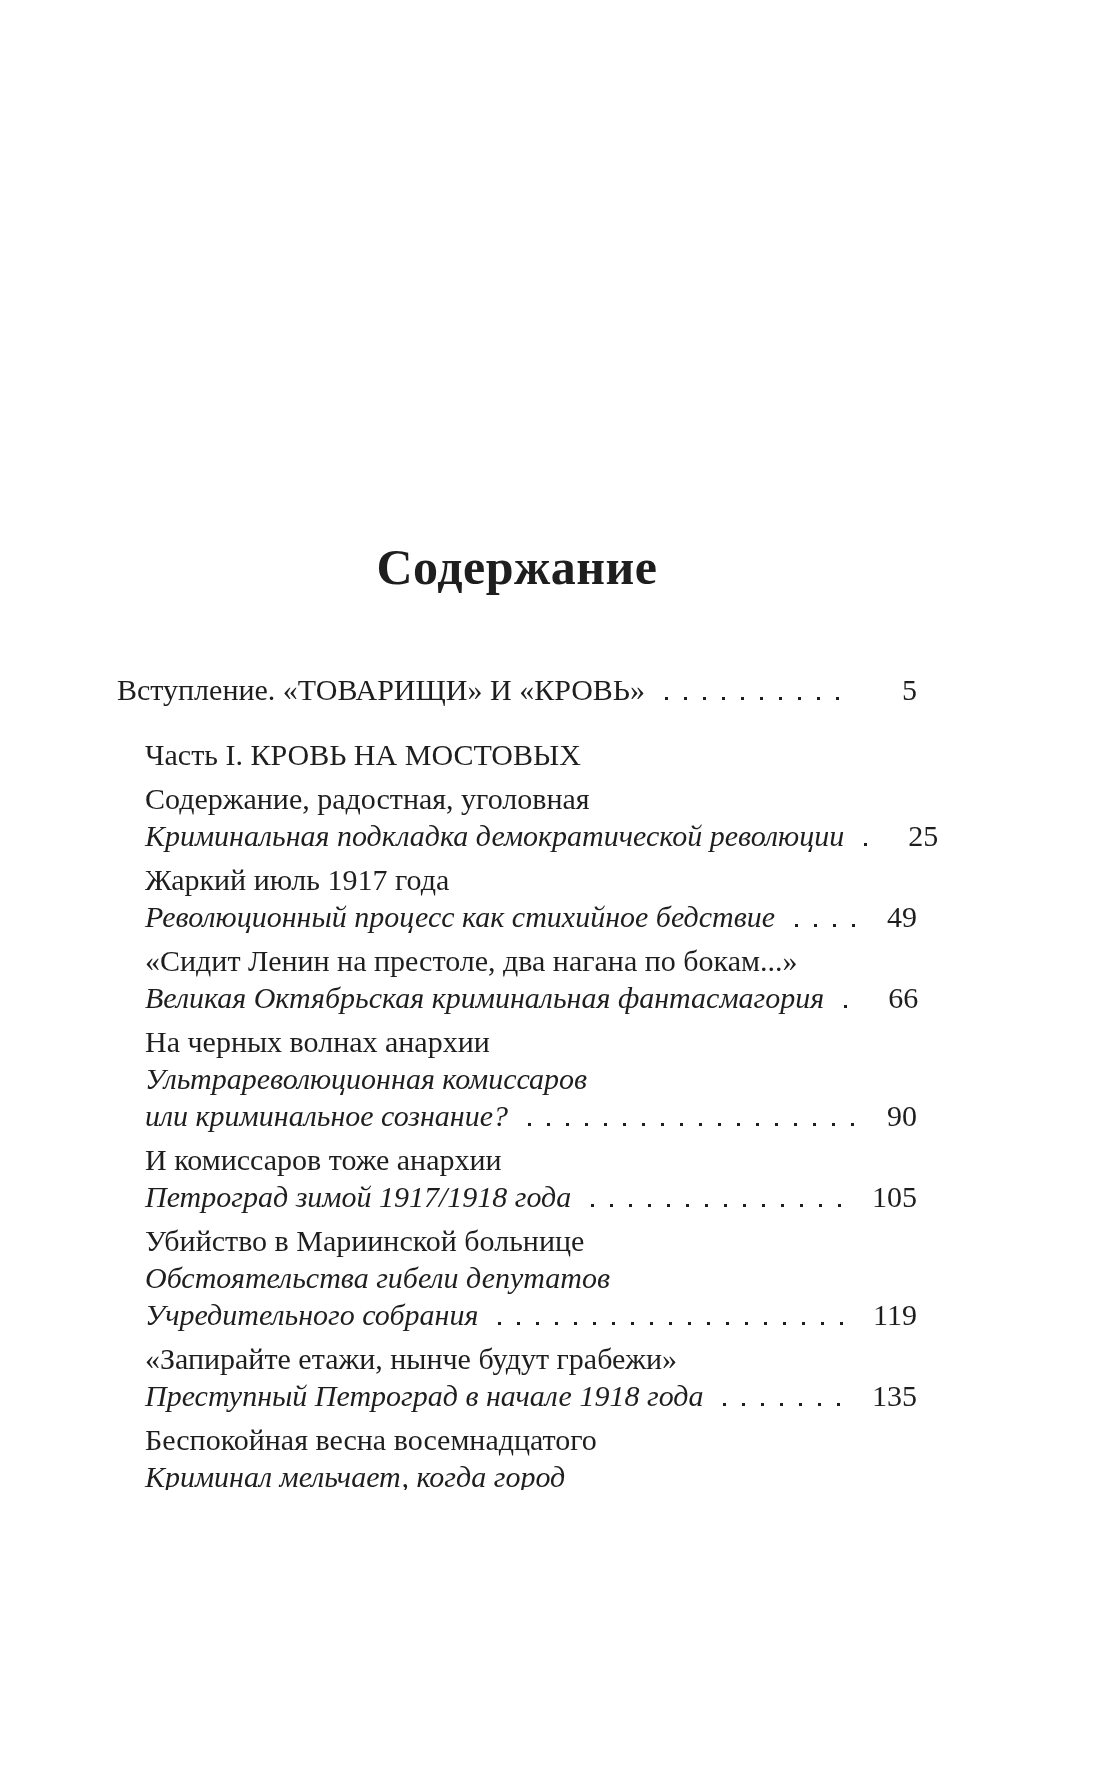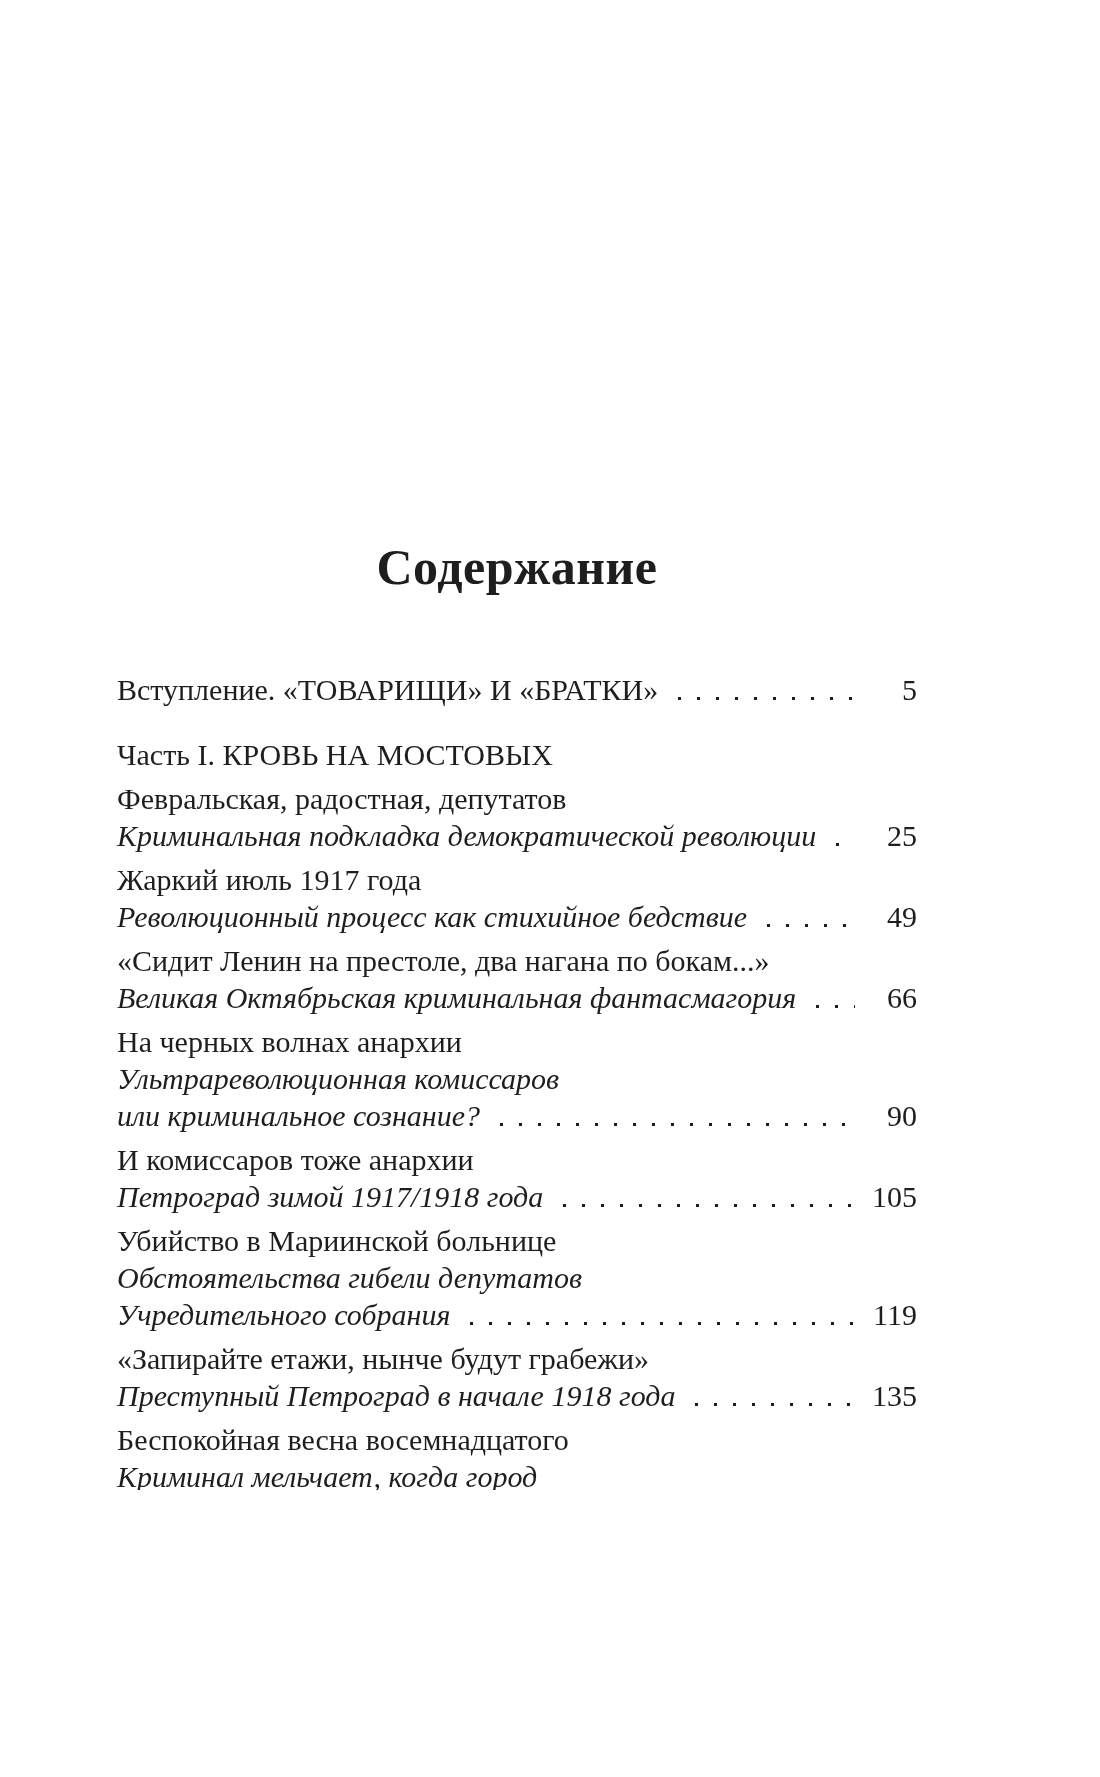--- a/index.html
+++ b/index.html
@@ -29,21 +29,21 @@
     letter-spacing: 0.5px;
   }
   .toc {
     position: absolute;
     top: 671px;
     left: 117px;
     width: 800px;
     font-size: 30px;
     line-height: 37px;
   }
-  .group + .group { margin-top: 7px; }
+  .group + .group { margin-top: 7px; margin-left: 28px; }
   .toc .group--part { margin-top: 28px; }
   .row {
     display: flex;
     align-items: stretch;
   }
   .row-text { white-space: nowrap; }
   .row--italic .row-text { font-style: italic; }
   .leader {
     flex: 1 1 auto;
     margin-left: 12px;
@@ -72,33 +72,33 @@
   }
 </style>
 </head>
 <body>
 
 <div class="page">
   <h1 class="title">Содержание</h1>
   <div class="toc">
       <div class="group">
         <div class="row">
-          <span class="row-text">Вступление. «ТОВАРИЩИ» И «БРАТКИ»</span>
+          <span class="row-text">Вступление. «ТОВАРИЩИ» И «КРОВЬ»</span>
           <span class="leader"></span>
           <span class="pagenum">5</span>
         </div>
       </div>
       <div class="group group--part">
         <div class="row">
           <span class="row-text">Часть I. КРОВЬ НА МОСТОВЫХ</span>
         </div>
       </div>
       <div class="group">
         <div class="row">
-          <span class="row-text">Февральская, радостная, депутатов</span>
+          <span class="row-text">Содержание, радостная, уголовная</span>
         </div>
         <div class="row row--italic">
           <span class="row-text">Криминальная подкладка демократической революции</span>
           <span class="leader"></span>
           <span class="pagenum">25</span>
         </div>
       </div>
       <div class="group">
         <div class="row">
           <span class="row-text">Жаркий июль 1917 года</span>

